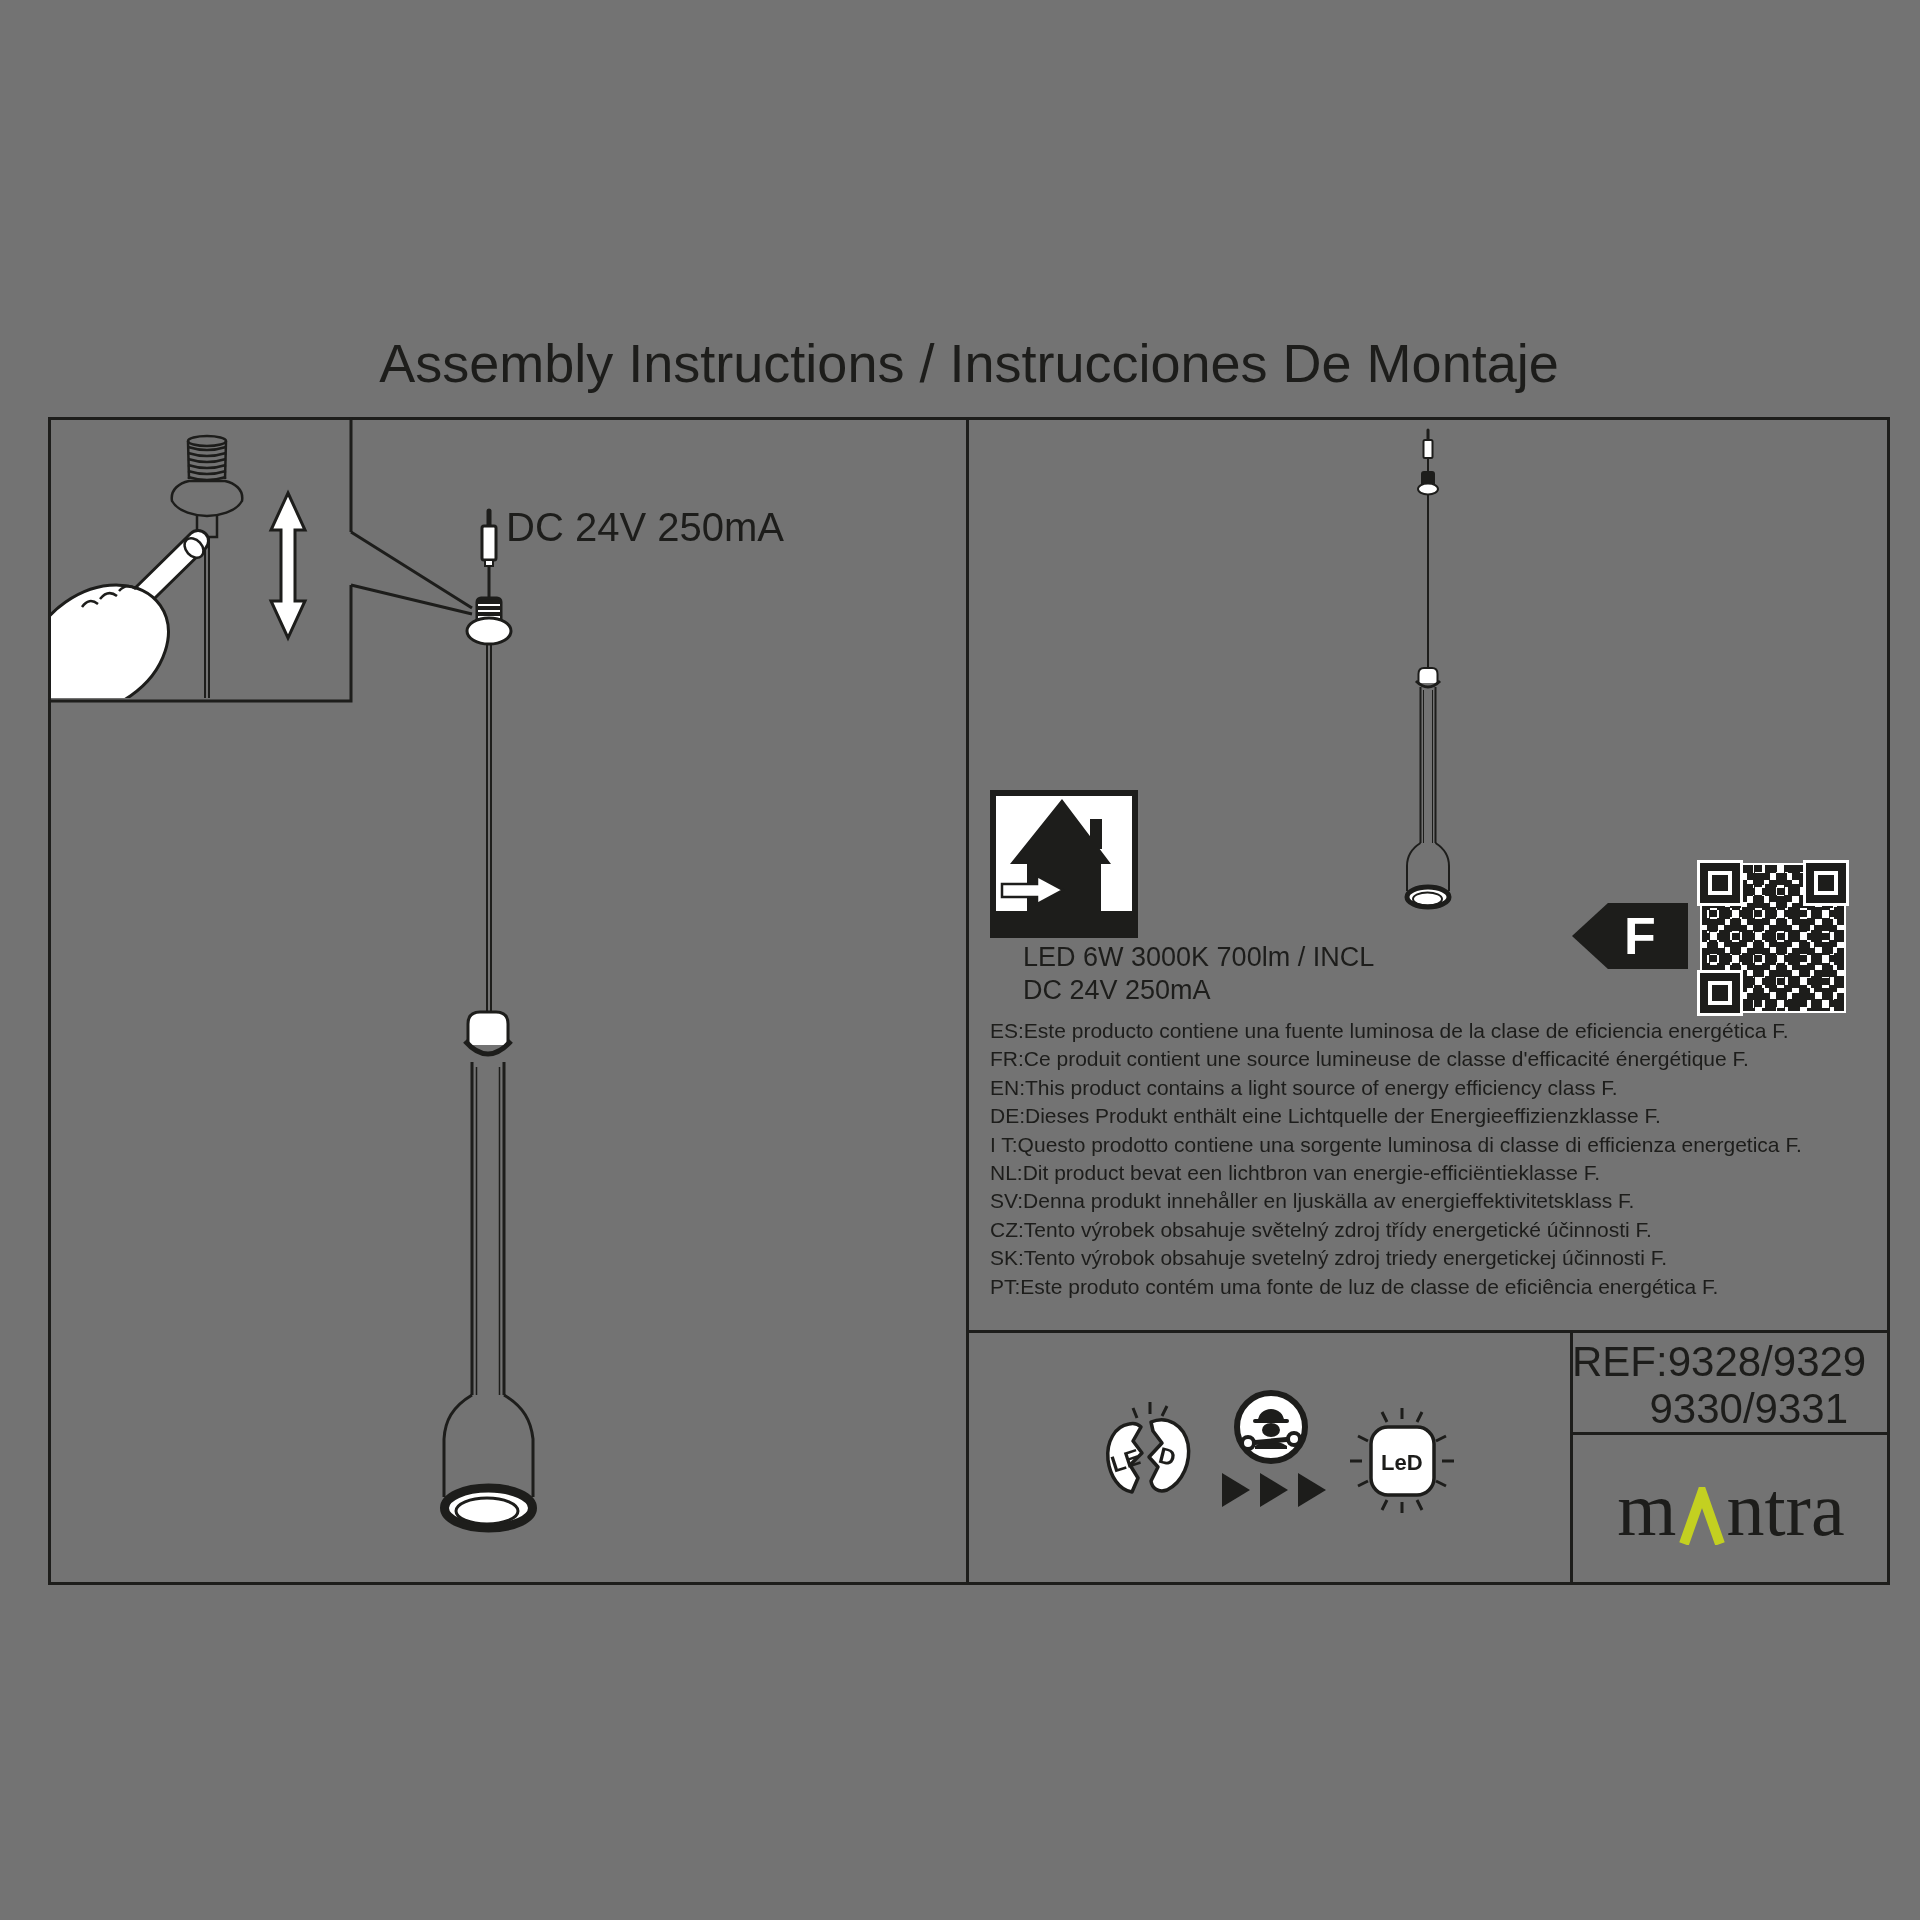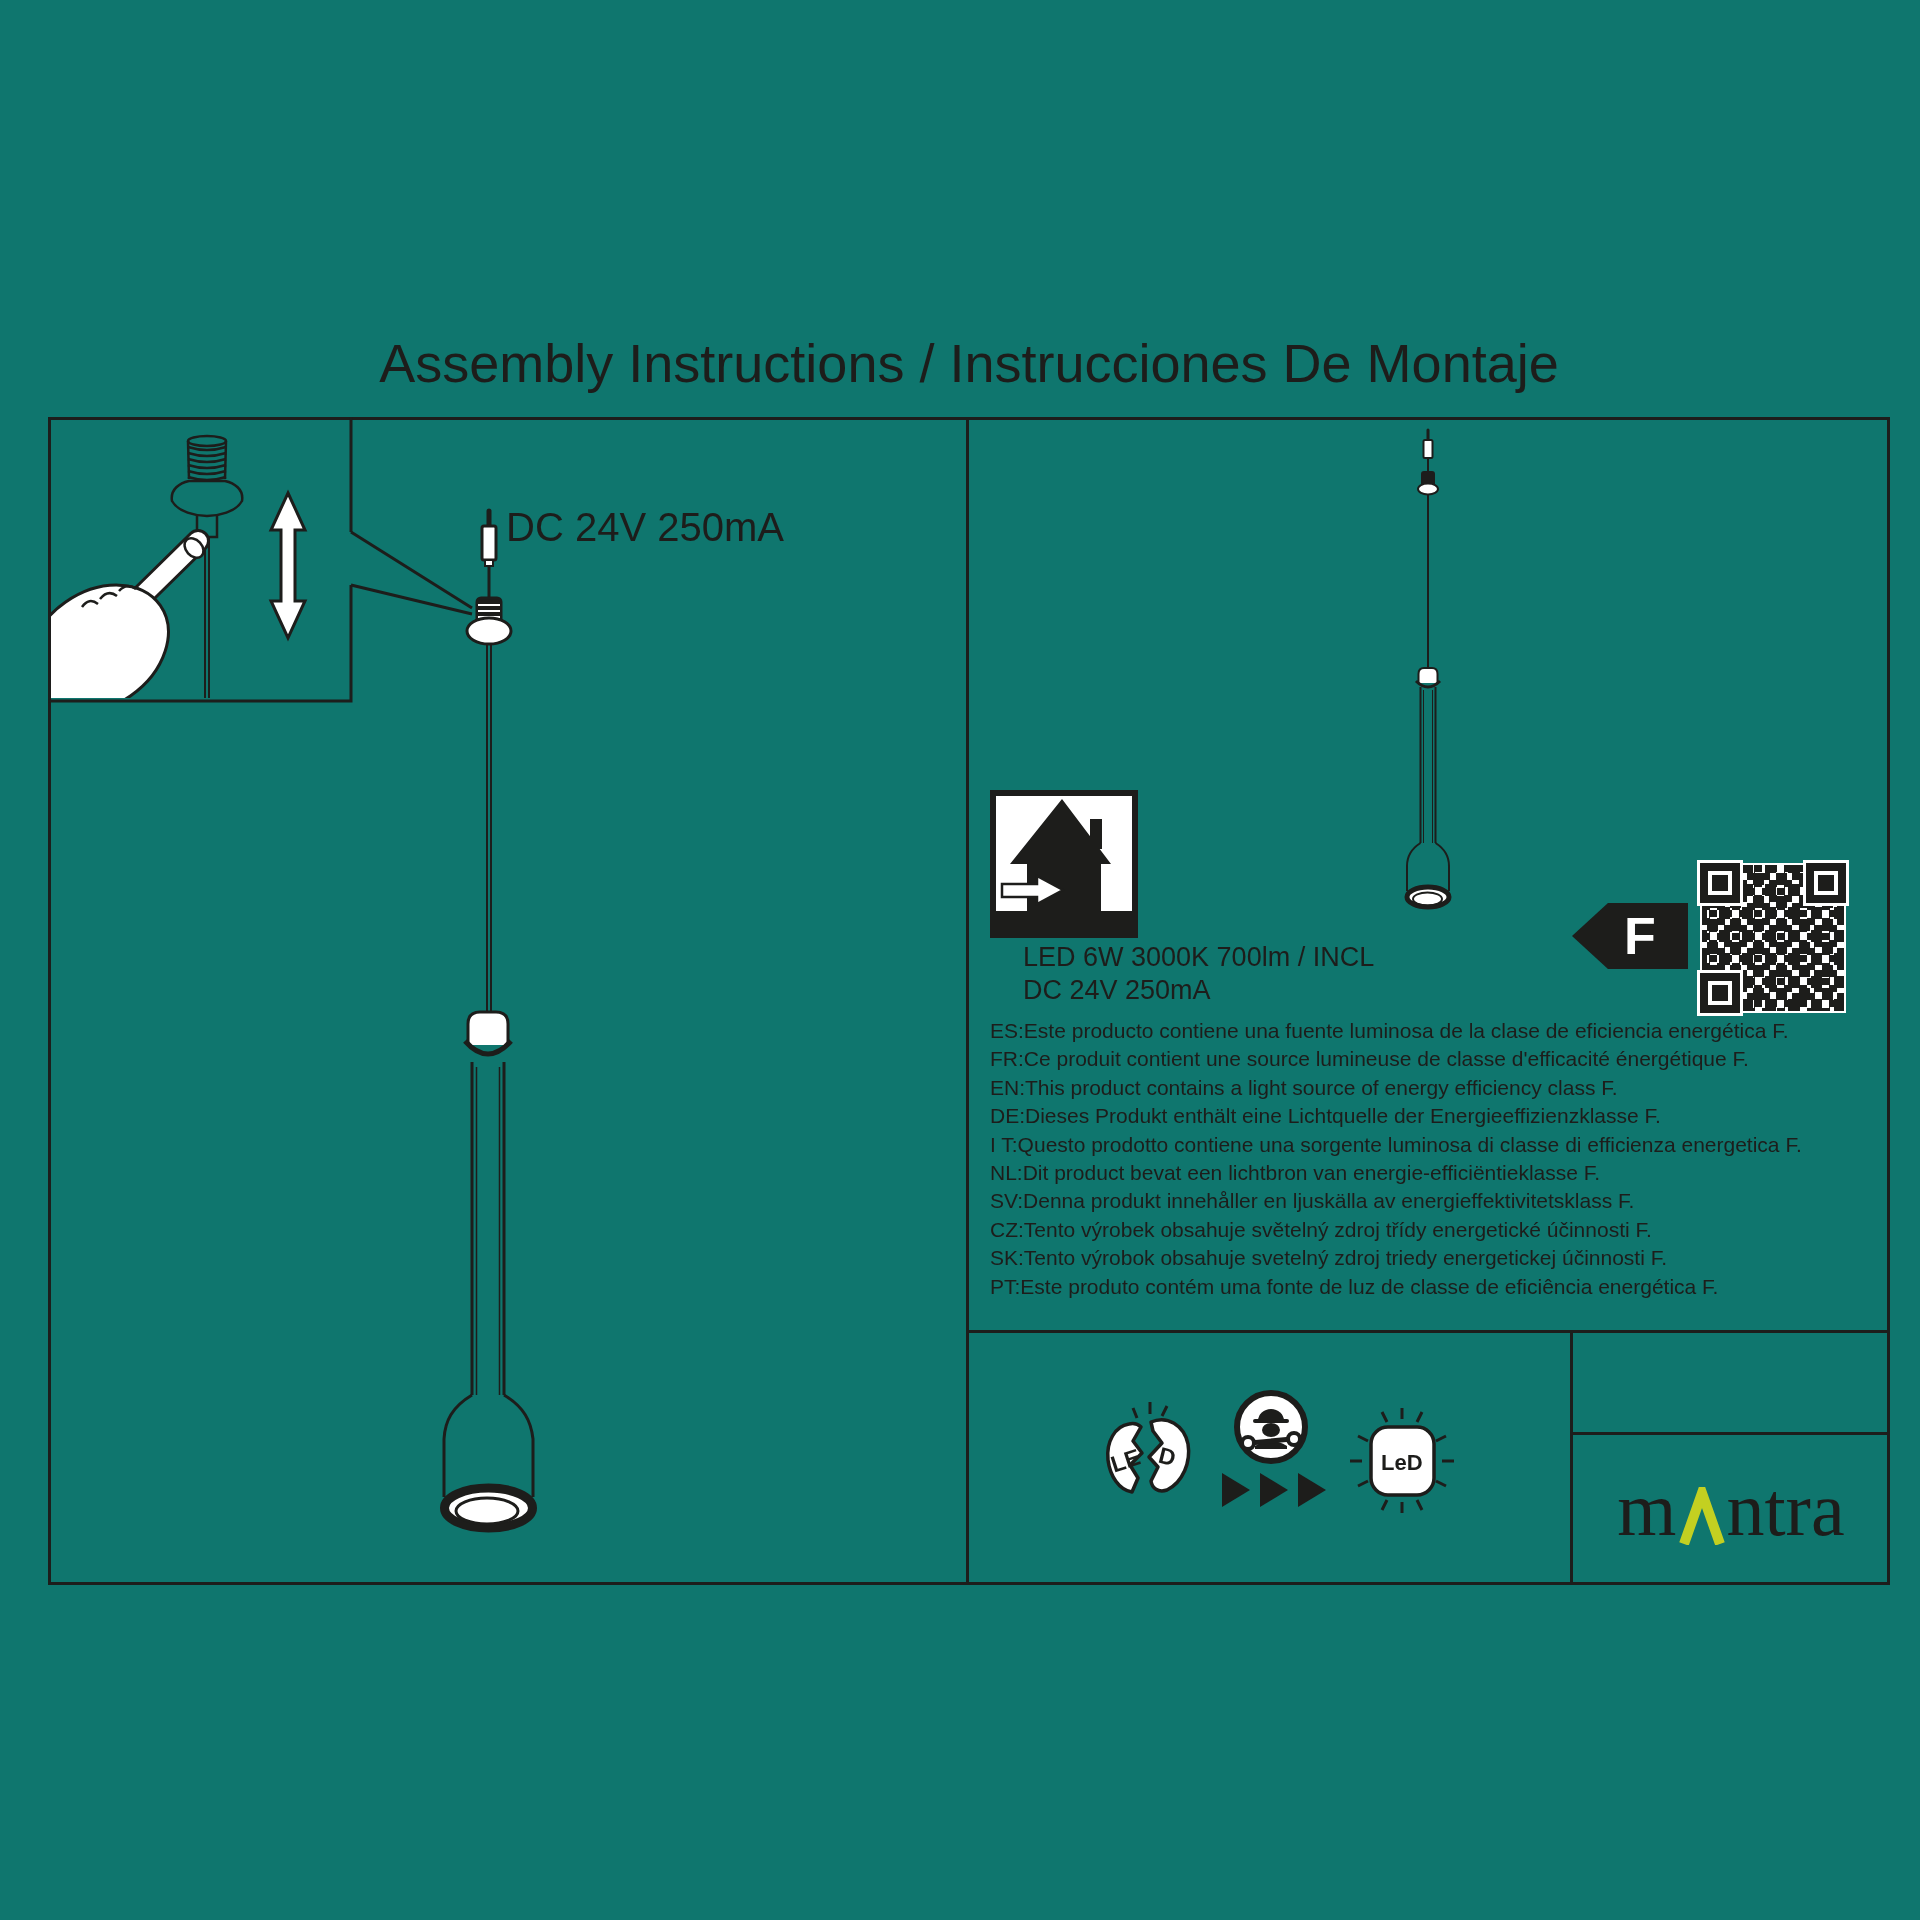--- a/index.html
+++ b/index.html
@@ -1,16 +1,16 @@
 <!DOCTYPE html>
 <html><head>
 <meta charset="utf-8">
 <style>
   html,body{margin:0;padding:0;background:#fff;}
-  #page{position:relative;width:1920px;height:1920px;background:#0f766e;overflow:hidden;
+  #page{position:relative;width:1920px;height:1920px;background:#737373;overflow:hidden;
         font-family:"Liberation Sans",sans-serif;color:#1d1d1b;}
   .abs{position:absolute;}
   .ink{background:#1d1d1b;}
   #title{left:48px;top:332px;width:1842px;text-align:center;font-size:54px;line-height:62px;
          letter-spacing:0px;color:#1d1d1b;}
   #frame{left:48px;top:417px;width:1842px;height:1168px;border:3px solid #1d1d1b;box-sizing:border-box;}
   #div-v{left:966px;top:417px;width:3px;height:1168px;}
   #div-h-right{left:966px;top:1330px;width:924px;height:3px;}
   #div-v2{left:1570px;top:1330px;width:3px;height:255px;}
   #div-h-ref{left:1570px;top:1432px;width:320px;height:3px;}
@@ -196,20 +196,24 @@
     <rect x="27" y="23" width="63" height="68" rx="17" fill="#fff" stroke="#1d1d1b" stroke-width="3.5"></rect>
     <text x="37" y="66" font-family="Liberation Sans, sans-serif" font-size="22" font-weight="bold" fill="#1d1d1b">LeD</text>
     <g stroke="#1d1d1b" stroke-width="3">
       <path d="M38,8 L43,18 M58,4 L58,15 M78,8 L73,18"></path>
       <path d="M14,32 L24,37 M6,57 L18,57 M14,82 L24,77"></path>
       <path d="M102,32 L92,37 M110,57 L98,57 M102,82 L92,77"></path>
       <path d="M38,106 L43,96 M58,109 L58,98 M78,106 L73,96"></path>
     </g>
   </svg>
 
+  <div class="abs" id="ref-block">
+    <div>REF:9328/9329</div>
+    <div>9330/9331</div>
+  </div>
 
   <div class="abs" id="logo-box">
     <div id="logo">
       <span>m</span>
       <svg class="lam" width="46" height="58" viewBox="0 0 46 58">
         <path d="M5,57 L23,6 L41,57" fill="none" stroke="#c3d021" stroke-width="10"></path>
       </svg>
       <span>ntra</span>
     </div>
   </div>

